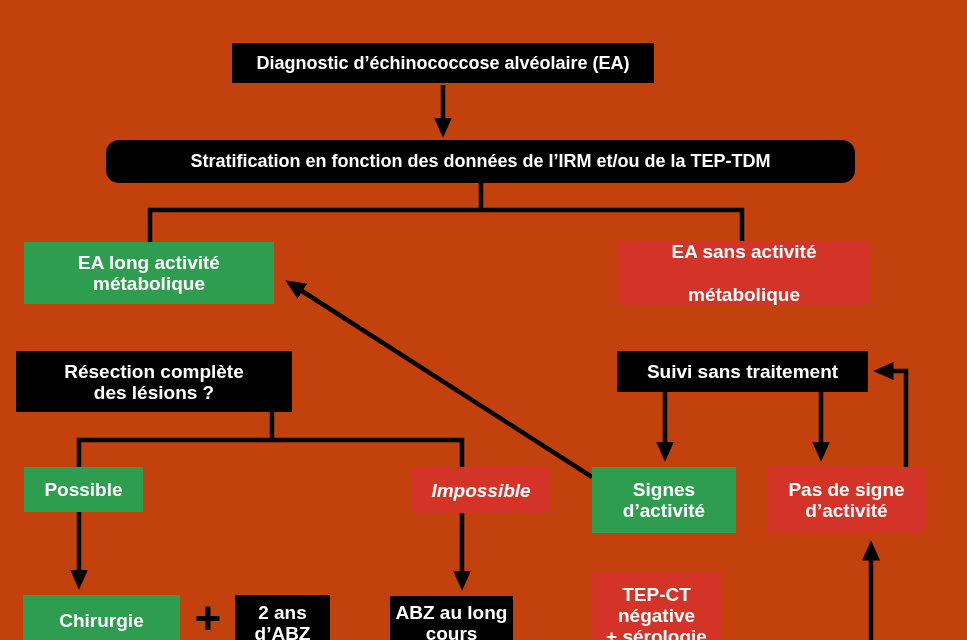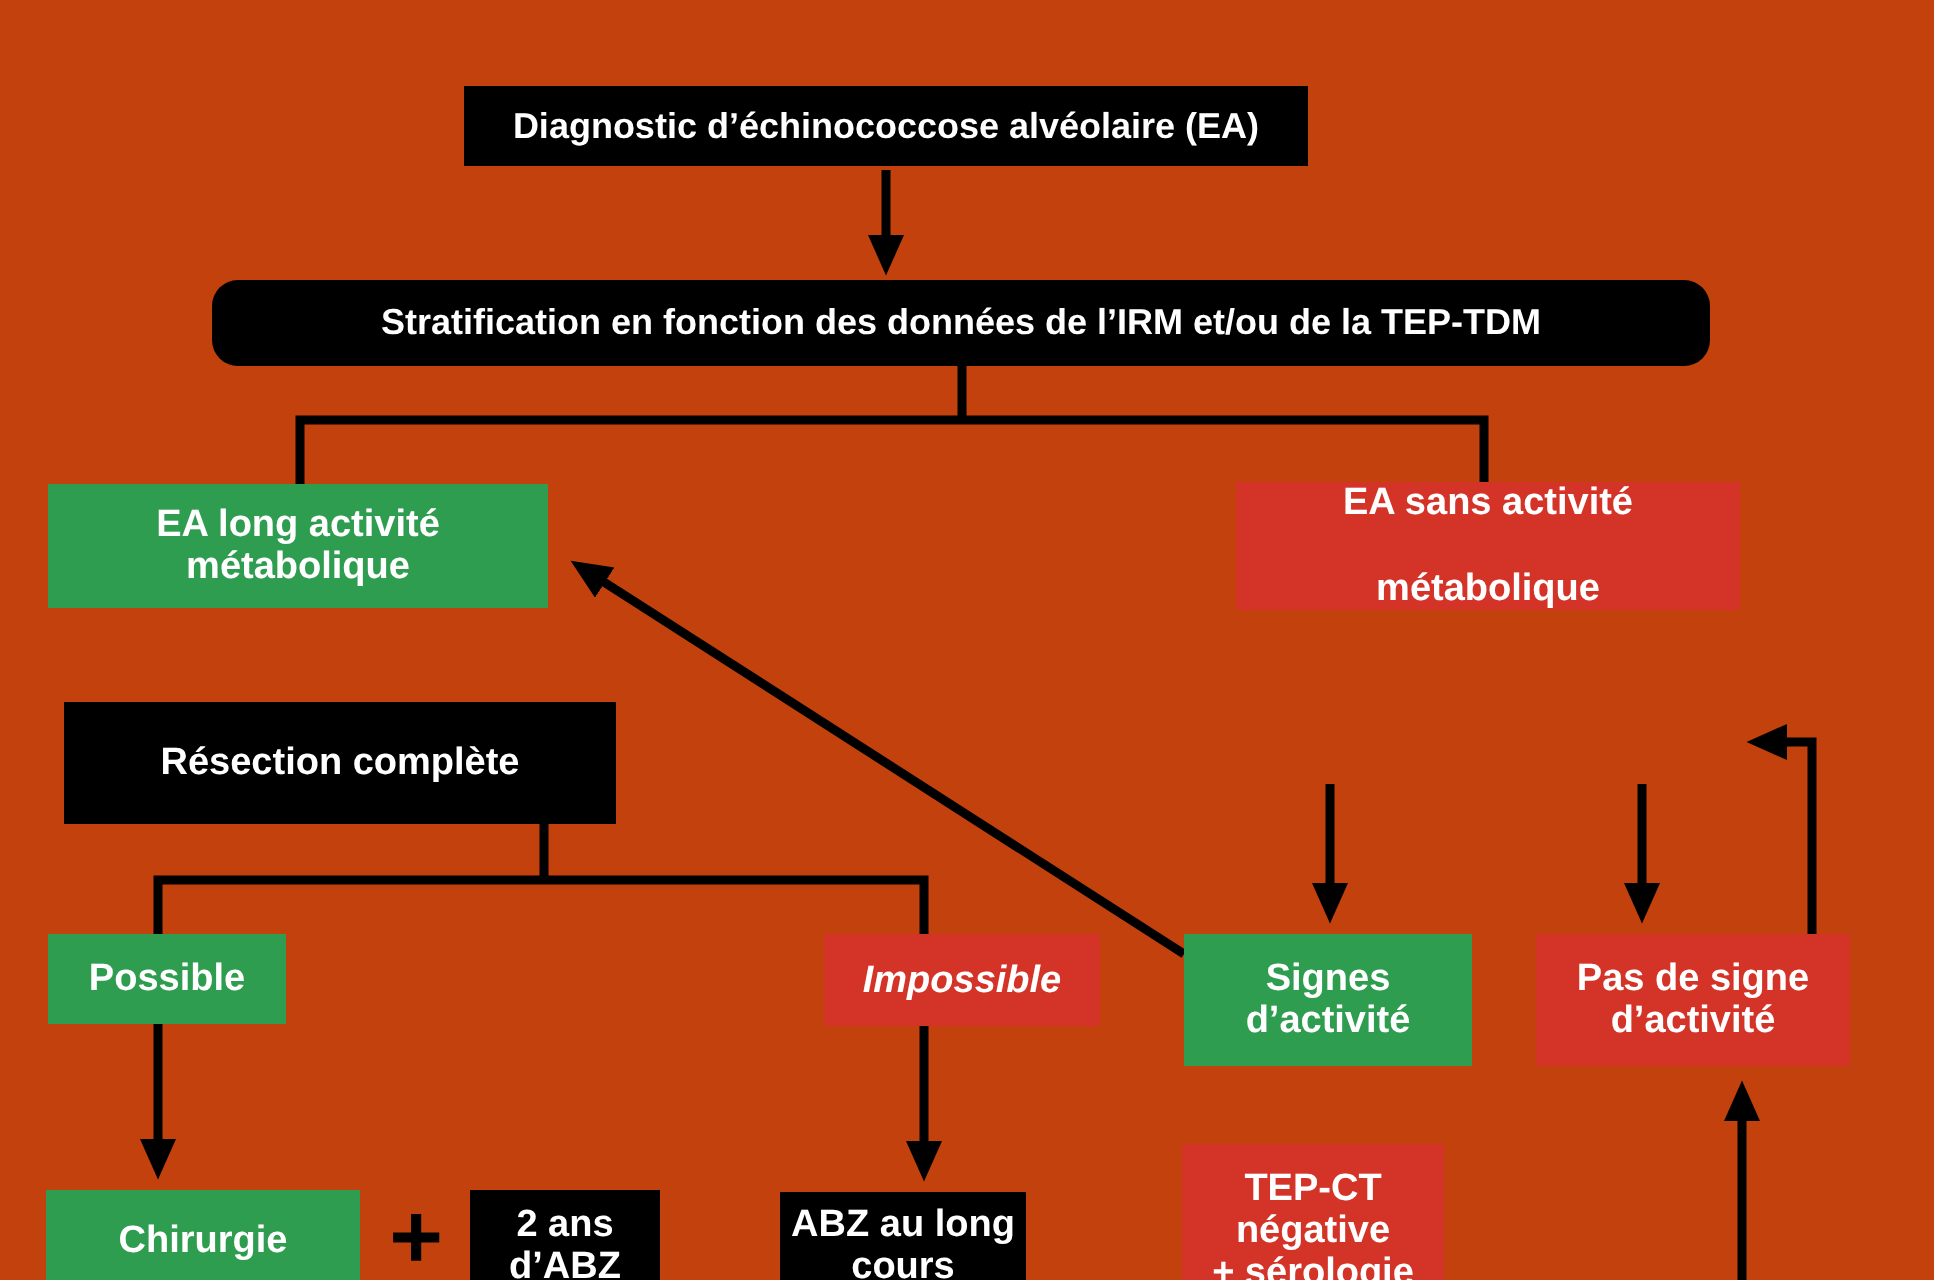--- a/index.html
+++ b/index.html
@@ -81,24 +81,28 @@
   <div class="node green" style="left:24px; top:242px; width:250px; height:62px;">
     <div>EA long activité</div>
     <div>métabolique</div>
   </div>
 
   <div class="node red" style="left:618px; top:241px; width:252px; height:64px;justify-content:space-between;">
     <div>EA sans activité</div>
     <div>métabolique</div>
   </div>
 
-  <div class="node black" style="left:32px; top:351px; width:276px; height:61px;">
+  <div class="node black" style="left:16px; top:351px; width:276px; height:61px;">
     <div>Résection complète</div>
+    <div>des lésions ?</div>
   </div>
 
+  <div class="node black" style="left:617px; top:351px; width:251px; height:41px;">
+    <div>Suivi sans traitement</div>
+  </div>
 
   <div class="node green" style="left:24px; top:467px; width:119px; height:45px;">
     <div>Possible</div>
   </div>
 
   <div class="node red" style="left:412px; top:467px; width:138px; height:46px;font-style:italic;">
     <div>Impossible</div>
   </div>
 
   <div class="node green" style="left:592px; top:467px; width:144px; height:66px;">

